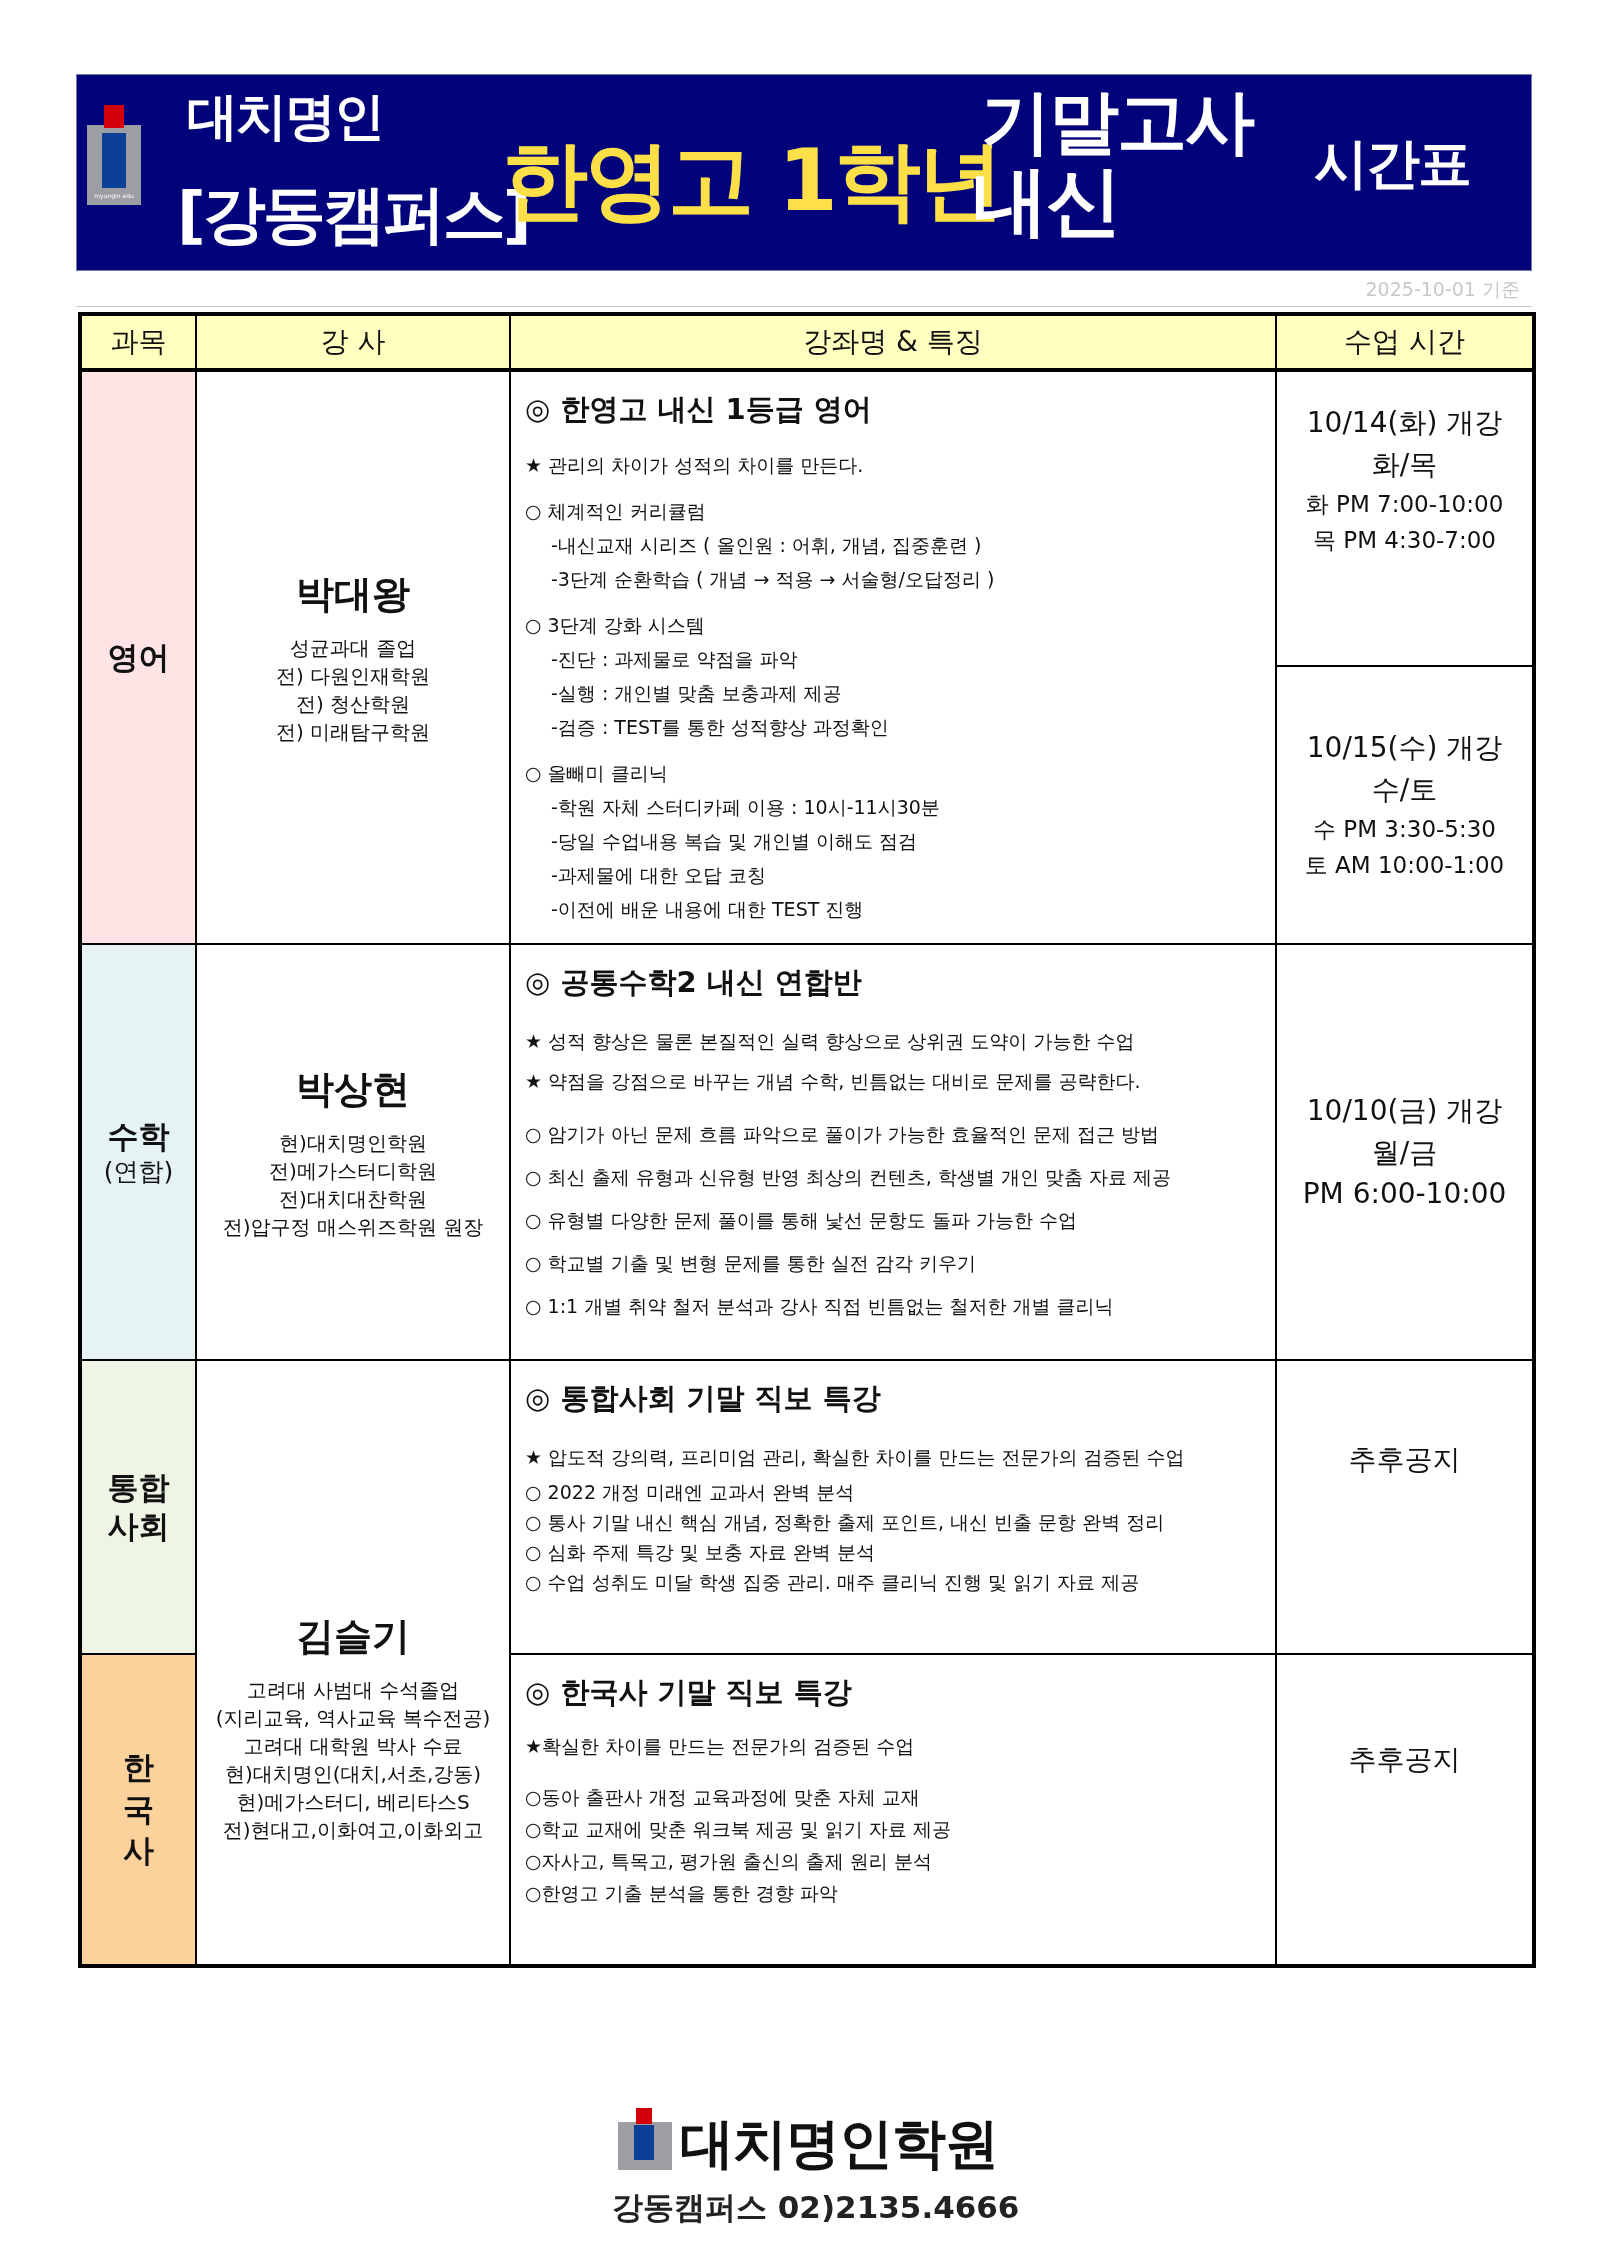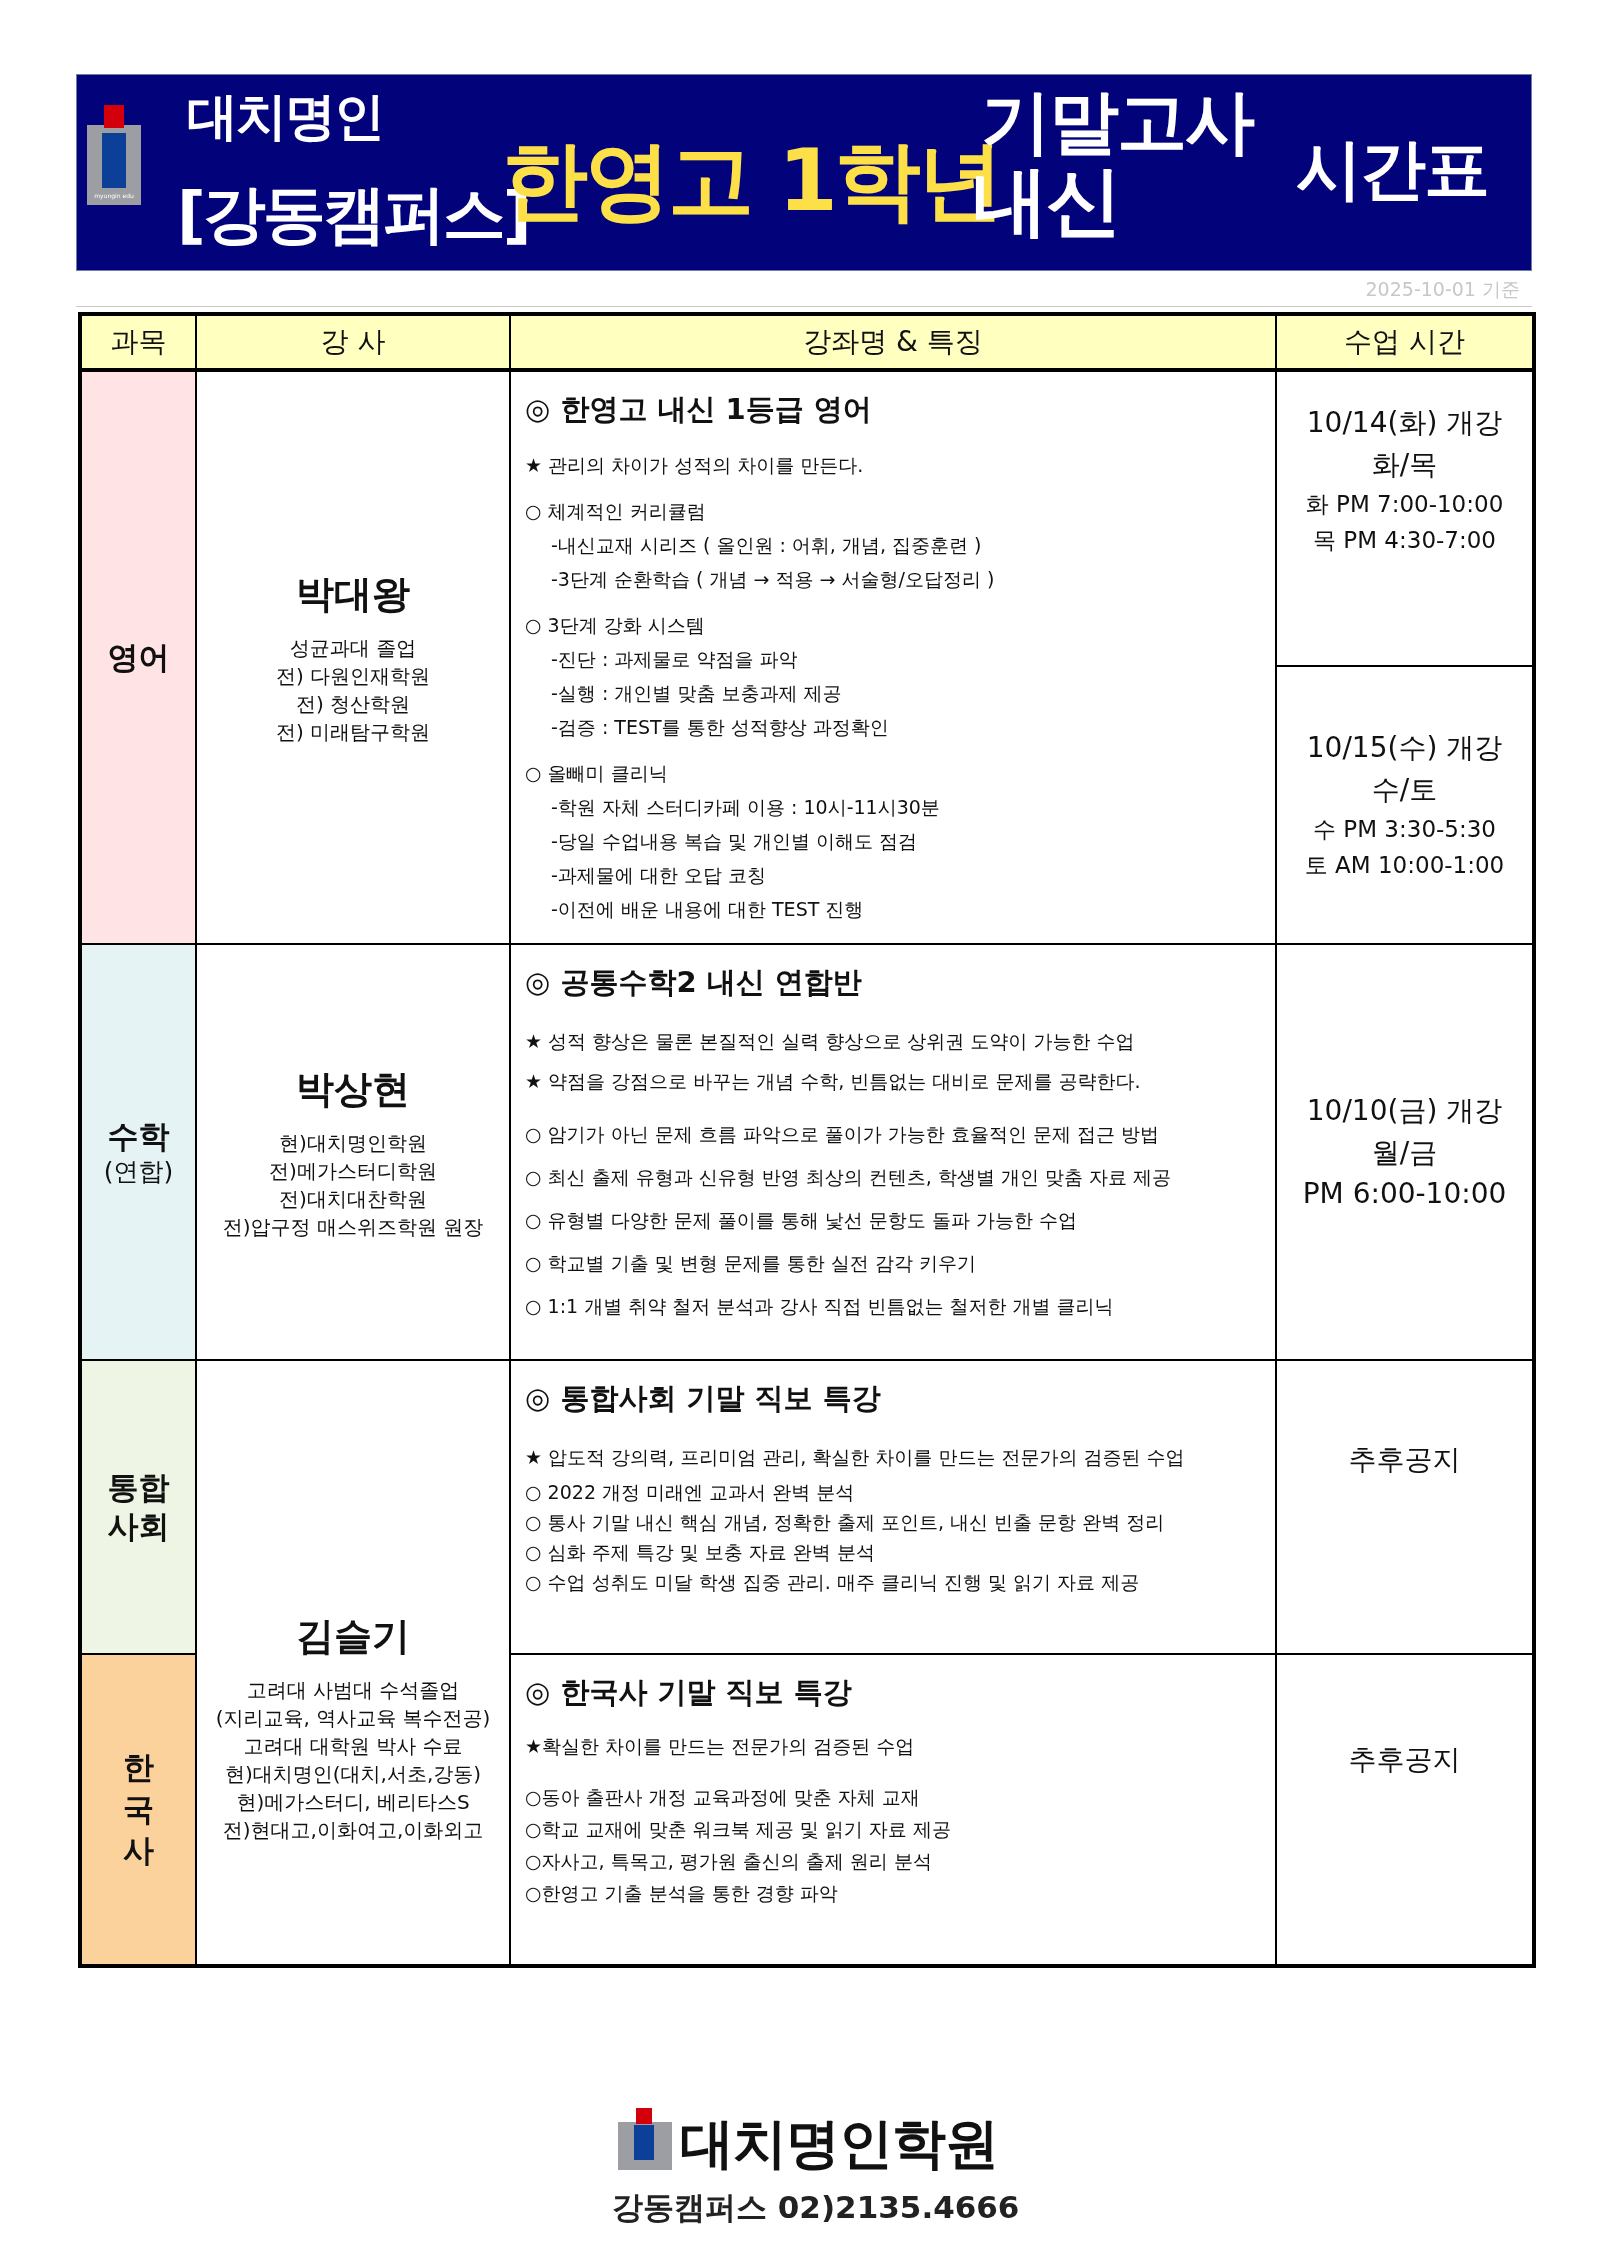--- a/index.html
+++ b/index.html
@@ -33,21 +33,21 @@
   .title-white-a {
     position: absolute; left: 895px; top: 12px; width: 290px; text-align: center; color: #fff;
     font-weight: bold; font-size: 70px; letter-spacing: -2px; line-height: 1;
   }
   .title-white-b {
     position: absolute; left: 895px; top: 88px; width: 290px; text-align: left; color: #fff;
     font-weight: bold; font-size: 76px; letter-spacing: -2px; line-height: 1;
   }
   .title-white-c {
     position: absolute; left: 1170px; top: 62px; width: 290px; text-align: center; color: #fff;
-    font-weight: bold; font-size: 66px; letter-spacing: -2px; line-height: 1;
+    font-weight: bold; font-size: 54px; letter-spacing: -2px; line-height: 1;
   }
   .asof {
     position: absolute; right: 80px; top: 277px; color: #c7c7c7; font-size: 19px;
   }
   .rule { position: absolute; left: 76px; top: 306px; width: 1456px; height: 1px; background: #c8c8c8; }
 
   
   .schedule {
     position: absolute; left: 78px; top: 312px; width: 1454px;
     border-collapse: collapse; table-layout: fixed;

